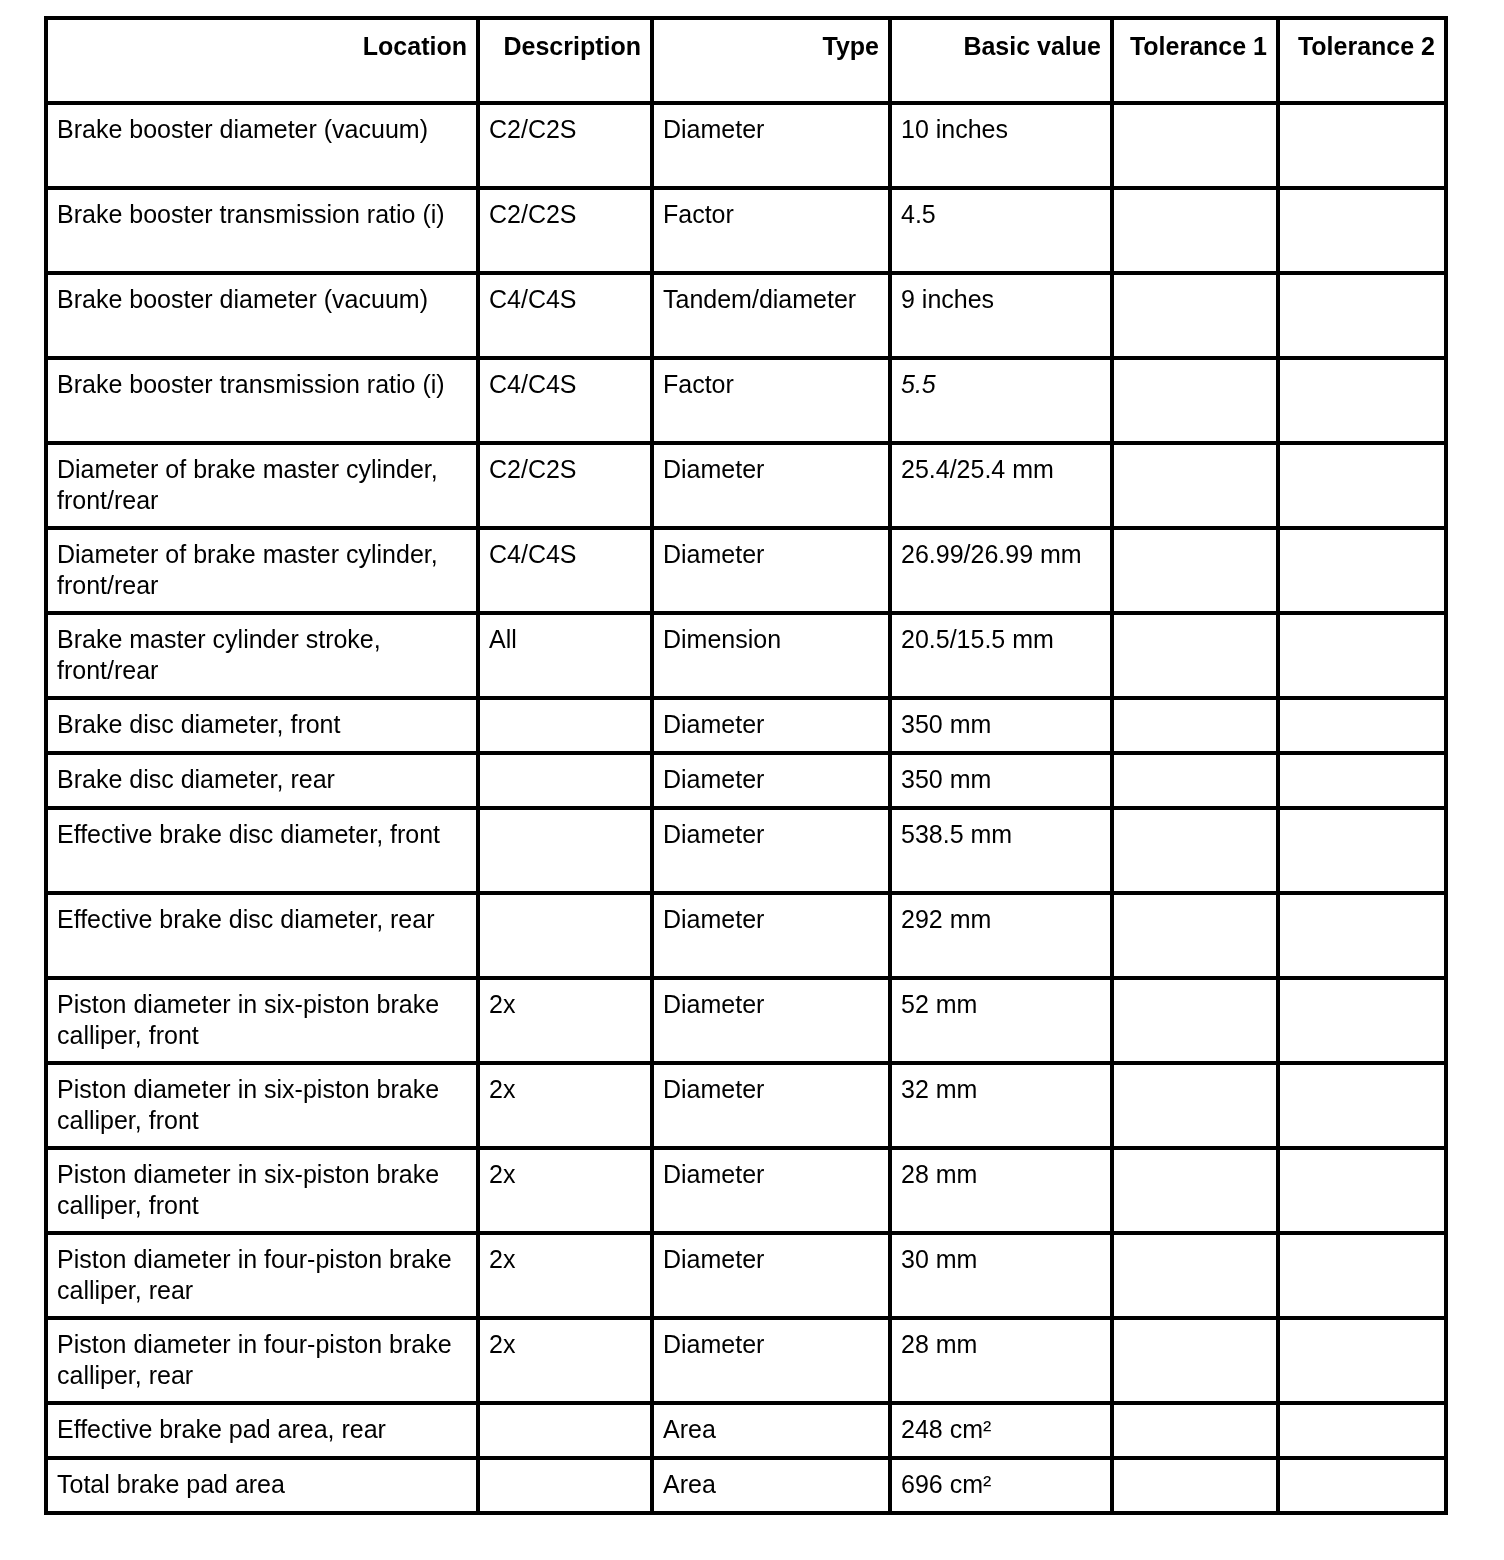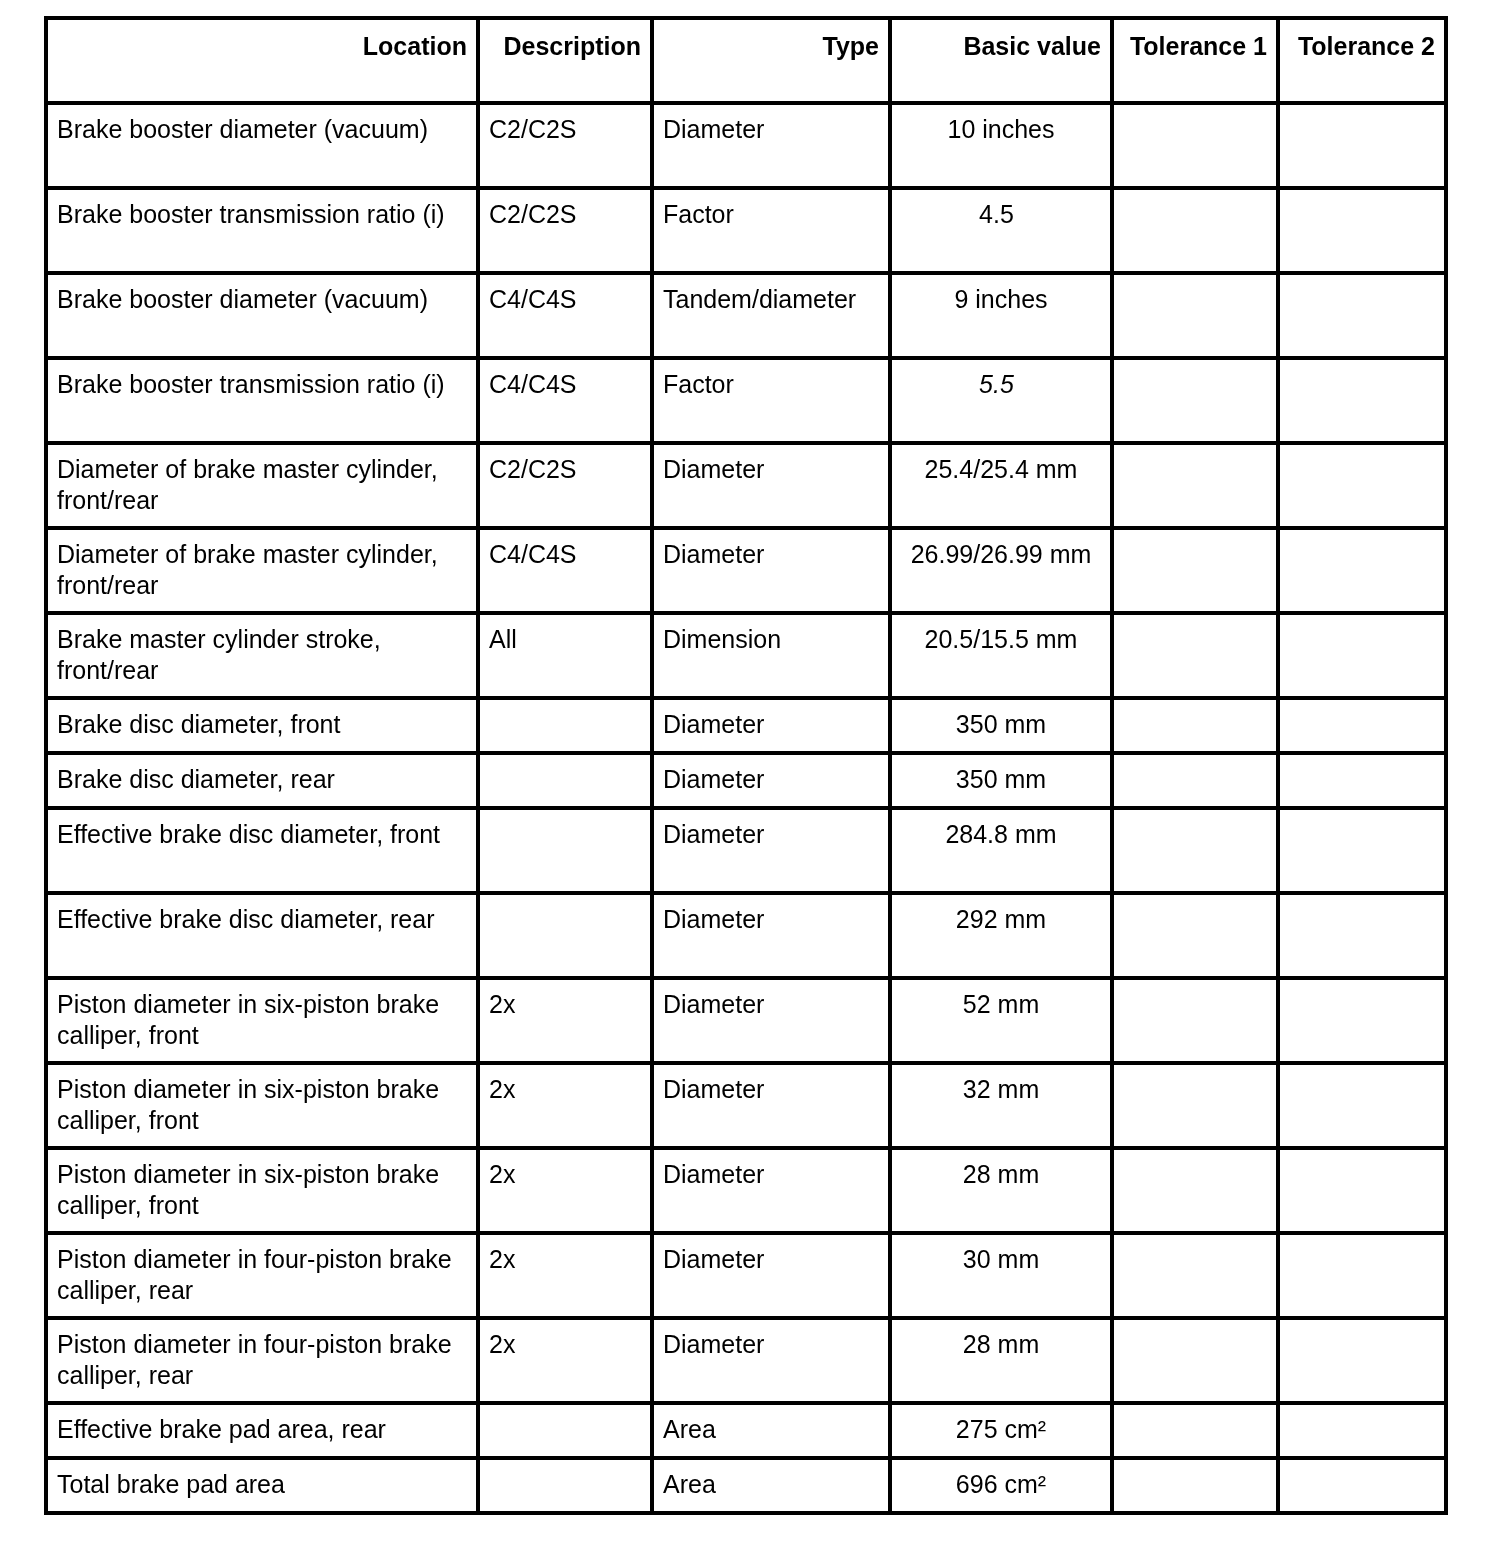--- a/index.html
+++ b/index.html
@@ -18,21 +18,21 @@
     padding: 9px 9px 0 9px;
     overflow: hidden;
   }
   table.spec th {
     font-weight: bold;
     text-align: right;
     height: 70px;
     padding-top: 11px;
     line-height: 30px;
   }
-  table.spec td.val { text-align: center; }
+  table.spec td.val { text-align: left; }
   tr.r2 td { height: 72px; }
   tr.r1 td { height: 42px; }
   col.c-loc { width: 432px; }
   col.c-desc { width: 174px; }
   col.c-type { width: 238px; }
   col.c-val { width: 222px; }
   col.c-t1 { width: 166px; }
   col.c-t2 { width: 168px; }
 </style>
 </head>
@@ -127,21 +127,21 @@
     <td></td>
     <td>Diameter</td>
     <td class="val">350 mm</td>
     <td></td>
     <td></td>
   </tr>
       <tr class="r2">
     <td>Effective brake disc diameter, front</td>
     <td></td>
     <td>Diameter</td>
-    <td class="val">284.8 mm</td>
+    <td class="val">538.5 mm</td>
     <td></td>
     <td></td>
   </tr>
       <tr class="r2">
     <td>Effective brake disc diameter, rear</td>
     <td></td>
     <td>Diameter</td>
     <td class="val">292 mm</td>
     <td></td>
     <td></td>
@@ -183,21 +183,21 @@
     <td>2x</td>
     <td>Diameter</td>
     <td class="val">28 mm</td>
     <td></td>
     <td></td>
   </tr>
       <tr class="r1">
     <td>Effective brake pad area, rear</td>
     <td></td>
     <td>Area</td>
-    <td class="val">275 cm²</td>
+    <td class="val">248 cm²</td>
     <td></td>
     <td></td>
   </tr>
       <tr class="r1">
     <td>Total brake pad area</td>
     <td></td>
     <td>Area</td>
     <td class="val">696 cm²</td>
     <td></td>
     <td></td>

